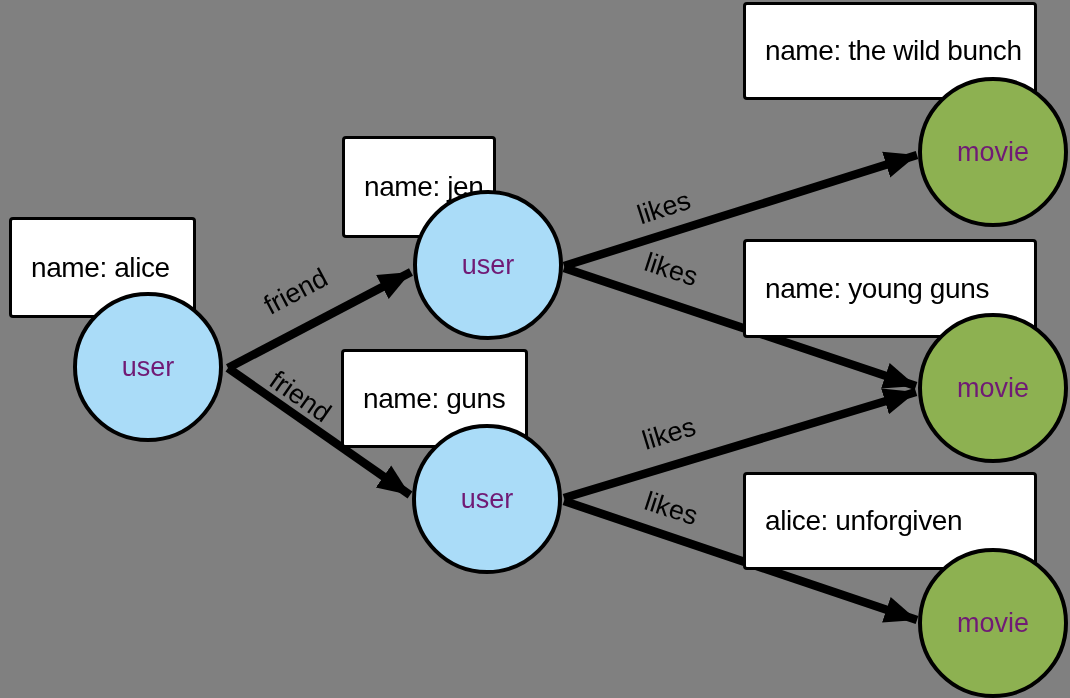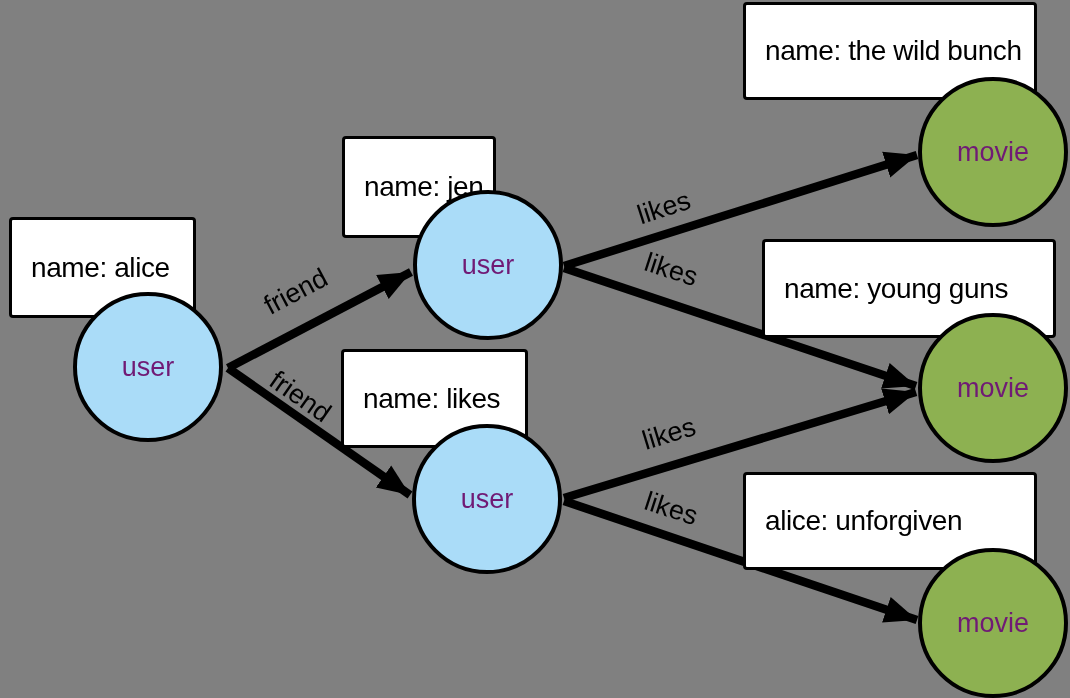--- a/index.html
+++ b/index.html
@@ -60,21 +60,21 @@
     font-size: 27px;
     color: #000000;
     white-space: nowrap;
     transform-origin: center center;
   }
   
   #box-alice      { left: 9px;   top: 217px; width: 187px; height: 101px; }
   #box-jen        { left: 342px; top: 116px; width: 154px; height: 102px; margin-top: 20px; }
   #box-dave       { left: 341px; top: 349px; width: 187px; height: 99px;  }
   #box-wild-bunch { left: 743px; top: 2px;   width: 294px; height: 98px;  }
-  #box-young-guns { left: 743px; top: 239px; width: 294px; height: 99px; margin-left: 19px;  }
+  #box-young-guns { left: 743px; top: 239px; width: 294px; height: 99px;  }
   #box-unforgiven { left: 743px; top: 472px; width: 294px; height: 98px;  }
 
   #node-alice      { left: 73px;  top: 292px; }
   #node-jen        { left: 413px; top: 190px; }
   #node-dave       { left: 412px; top: 424px; }
   #node-wild-bunch { left: 918px; top: 77px;  }
   #node-young-guns { left: 918px; top: 313px; }
   #node-unforgiven { left: 918px; top: 548px; }
 
   #label-alice-jen       { left: 296px; top: 292px; transform: translate(-50%,-50%) rotate(-28deg); }
@@ -103,21 +103,21 @@
     <line x1="564" y1="501" x2="917" y2="620" marker-end="url(#ah)"></line>
   </svg>
 
   <div class="prop-box" id="box-alice">
     <span>name: alice</span>
   </div>
   <div class="prop-box" id="box-jen">
     <span>name: jen</span>
   </div>
   <div class="prop-box" id="box-dave">
-    <span>name: likes</span>
+    <span>name: guns</span>
   </div>
   <div class="prop-box" id="box-wild-bunch">
     <span>name: the wild bunch</span>
   </div>
   <div class="prop-box" id="box-young-guns">
     <span>name: young guns</span>
   </div>
   <div class="prop-box" id="box-unforgiven">
     <span>alice: unforgiven</span>
   </div>

